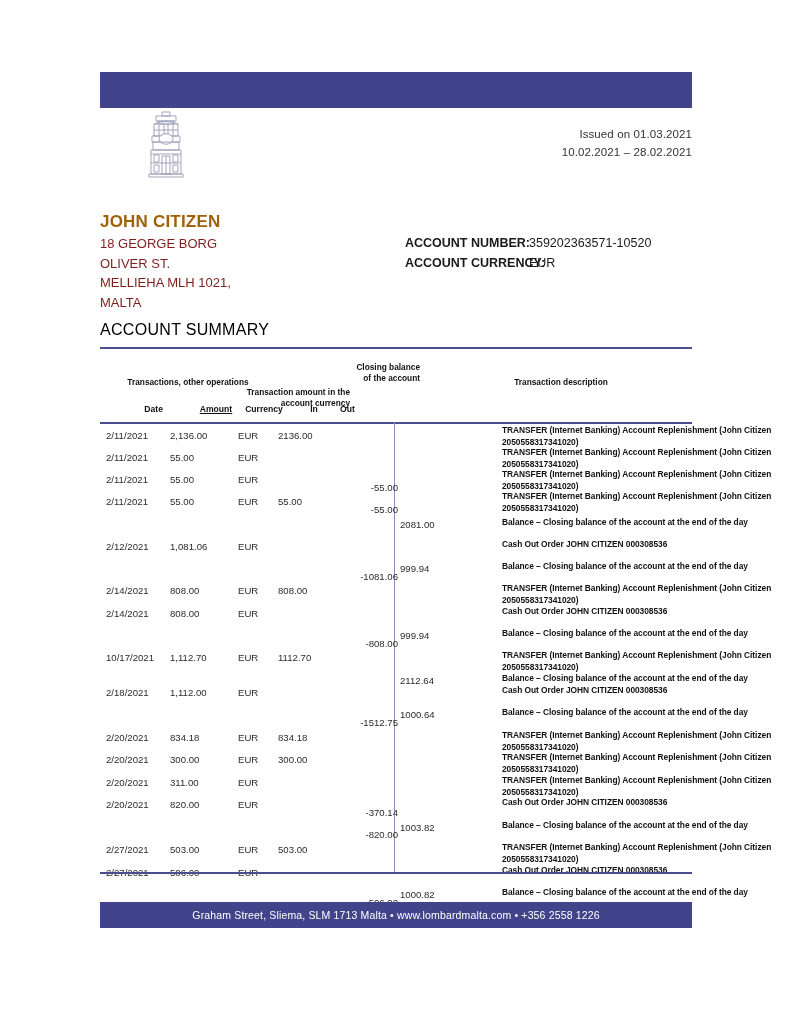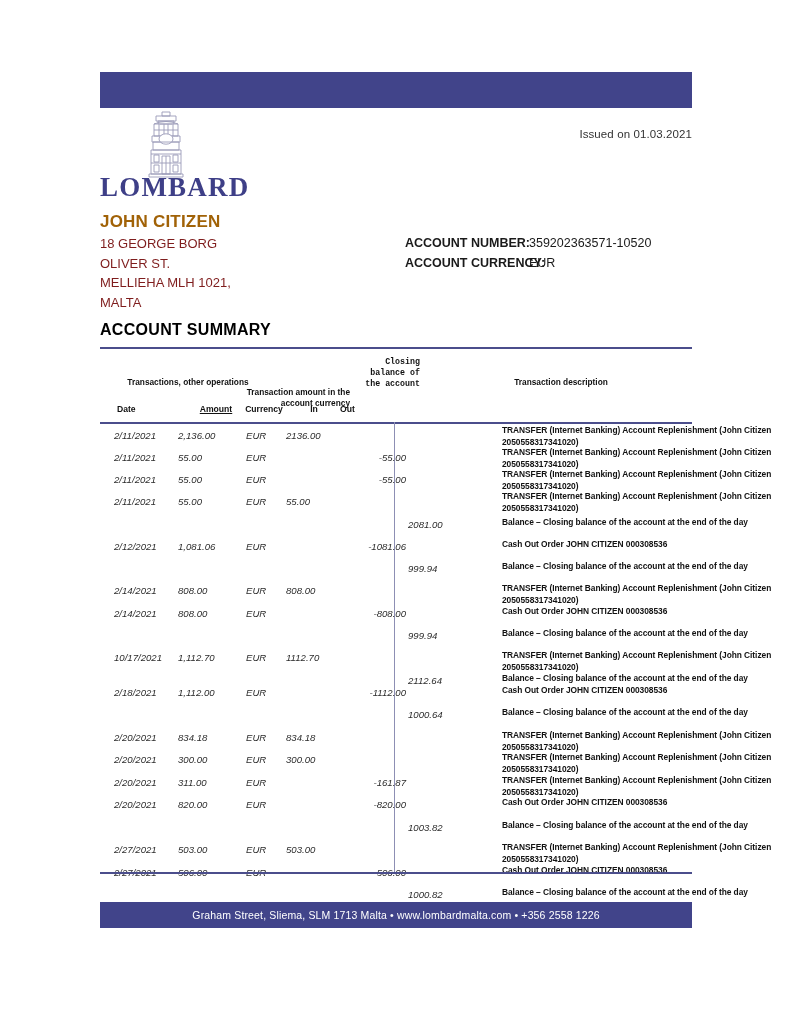--- a/index.html
+++ b/index.html
@@ -83,21 +83,21 @@
   .acct-row { white-space: nowrap; }
   .acct-label { font-weight: bold; display: inline-block; }
   .acct-label.num { width: 124px; }
   .acct-label.cur { width: 124px; }
   .acct-val { font-weight: normal; }
   
   .summary-title {
     position: absolute;
     left: 100px; top: 321px;
     font-size: 16px;
-    font-weight: bold;
+    font-weight: normal;
     letter-spacing: .3px;
     color: #000;
   }
   .rule {
     position: absolute;
     left: 100px;
     width: 592px;
     height: 2px;
     background: #4b4e8c;
   }
@@ -116,41 +116,41 @@
     position: absolute;
     left: 100px; top: 352px;
     width: 592px; height: 68px;
     font-size: 8.3px;
     font-weight: bold;
     color: #111;
   }
   .th { position: absolute; }
   .th-transops   { left: 18px;  top: 25px; width: 140px; text-align: center; }
   .th-txamt      { left: 140px; top: 6px;  width: 110px; text-align: right; line-height: 11px; margin-top: 29px; }
-  .th-closing    { left: 252px; top: 4px;  width: 68px;  text-align: right; line-height: 11px; font-family: Liberation Mono, monospace; }
+  .th-closing    { left: 252px; top: 10px;  width: 68px;  text-align: right; line-height: 11px; }
   .th-desc       { left: 330px; top: 25px; width: 262px; text-align: center; }
   .thsub { position: absolute; top: 52px; font-size: 8.6px; font-weight: bold; }
-  .ts-date { left: 17px;  width: 46px; text-align: left; }
+  .ts-date { left: 17px;  width: 46px; text-align: right; }
   .ts-amt  { left: 93px;  width: 46px; text-align: center; text-decoration: underline; }
   .ts-cur  { left: 140px; width: 48px; text-align: center; }
   .ts-in   { left: 193px; width: 42px; text-align: center; }
   .ts-out  { left: 240px; width: 48px; text-align: left; }
   
   .tbody {
     position: absolute;
     left: 100px; top: 422px;
     width: 592px;
   }
-  .trow { position: absolute; left: 8px; width: 592px; height: 14px; font-style: italic; }
+  .trow { position: absolute; left: 0; width: 592px; height: 14px; }
   .cell { position: absolute; font-size: 9.6px; color: #2b2b2b; top: 0; }
   .c-date { left: 6px;   width: 56px;  text-align: left; }
   .c-amt  { left: 70px;  width: 58px;  text-align: left; }
   .c-cur  { left: 138px; width: 32px;  text-align: left; }
   .c-in   { left: 178px; width: 58px;  text-align: left; }
-  .c-out  { left: 240px; width: 58px;  text-align: right; }
+  .c-out  { left: 240px; width: 58px;  text-align: right; margin-top: 30px; }
   .c-bal  { left: 300px; width: 72px;  text-align: left; }
   .desc {
     position: absolute;
     left: 402px;
     width: 290px;
     font-size: 8.4px;
     font-weight: bold;
     color: #111;
     line-height: 11.5px;
     letter-spacing: -.05px;
@@ -170,20 +170,21 @@
 </style>
 </head>
 <body>
 
 <div class="page">
 
   <div class="top-bar"></div>
 
   <div class="issue-block">
     <div>Issued on 01.03.2021</div>
+    <div>10.02.2021 – 28.02.2021</div>
   </div>
 
   <div class="logo-wrap">
     <svg class="logo-mark" viewBox="0 0 48 68">
       <g fill="none" stroke="#9a9ab8" stroke-width="0.9">
         <path d="M20 2 h8 v4 h-8 z"></path>
         <path d="M14 6 h20 v5 h-20 z"></path>
         <path d="M16 11 h16 v3 h-16 z"></path>
         <path d="M12 14 h24 v12 h-24 z"></path>
         <path d="M12 14 q12 -5 24 0"></path>
@@ -200,21 +201,20 @@
         <line x1="24" y1="46" x2="24" y2="64"></line>
         <path d="M12 45 h5 v7 h-5 z"></path>
         <path d="M31 45 h5 v7 h-5 z"></path>
         <path d="M12 55 h5 v7 h-5 z"></path>
         <path d="M31 55 h5 v7 h-5 z"></path>
         <line x1="9" y1="44" x2="39" y2="44"></line>
         <line x1="9" y1="53" x2="39" y2="53"></line>
         <path d="M7 64 h34 v3 h-34 z"></path>
       </g>
     </svg>
-    <div class="logo-word">LOMBARD</div>
   </div>
 
   <div class="cust-name">JOHN CITIZEN</div>
   <div class="cust-addr">
     <div>18 GEORGE BORG</div>
     <div>OLIVER ST.</div>
     <div>MELLIEHA MLH 1021,</div>
     <div>MALTA</div>
   </div>
 
@@ -352,21 +352,21 @@
         <div class="cell c-in"></div>
         <div class="cell c-out"></div>
         <div class="cell c-bal">2112.64</div>
       </div>
       <div class="desc" style="top: 251px;">Balance – Closing balance of the account at the end of the day</div>
       <div class="trow" style="top: 265px;">
         <div class="cell c-date">2/18/2021</div>
         <div class="cell c-amt">1,112.00</div>
         <div class="cell c-cur">EUR</div>
         <div class="cell c-in"></div>
-        <div class="cell c-out">-1112.00</div>
+        <div class="cell c-out">-1512.75</div>
         <div class="cell c-bal"></div>
       </div>
       <div class="desc" style="top: 263px;">Cash Out Order JOHN CITIZEN 000308536</div>
       <div class="trow" style="top: 287px;">
         <div class="cell c-date"></div>
         <div class="cell c-amt"></div>
         <div class="cell c-cur"></div>
         <div class="cell c-in"></div>
         <div class="cell c-out"></div>
         <div class="cell c-bal">1000.64</div>
@@ -388,21 +388,21 @@
         <div class="cell c-in">300.00</div>
         <div class="cell c-out"></div>
         <div class="cell c-bal"></div>
       </div>
       <div class="desc" style="top: 330px;">TRANSFER (Internet Banking) Account Replenishment (John Citizen 2050558317341020)</div>
       <div class="trow" style="top: 355px;">
         <div class="cell c-date">2/20/2021</div>
         <div class="cell c-amt">311.00</div>
         <div class="cell c-cur">EUR</div>
         <div class="cell c-in"></div>
-        <div class="cell c-out">-161.87</div>
+        <div class="cell c-out">-370.14</div>
         <div class="cell c-bal"></div>
       </div>
       <div class="desc" style="top: 353px;">TRANSFER (Internet Banking) Account Replenishment (John Citizen 2050558317341020)</div>
       <div class="trow" style="top: 377px;">
         <div class="cell c-date">2/20/2021</div>
         <div class="cell c-amt">820.00</div>
         <div class="cell c-cur">EUR</div>
         <div class="cell c-in"></div>
         <div class="cell c-out">-820.00</div>
         <div class="cell c-bal"></div>

